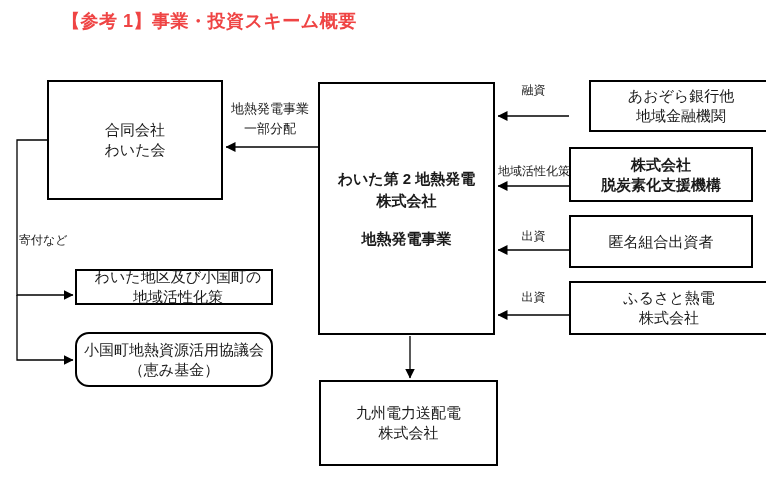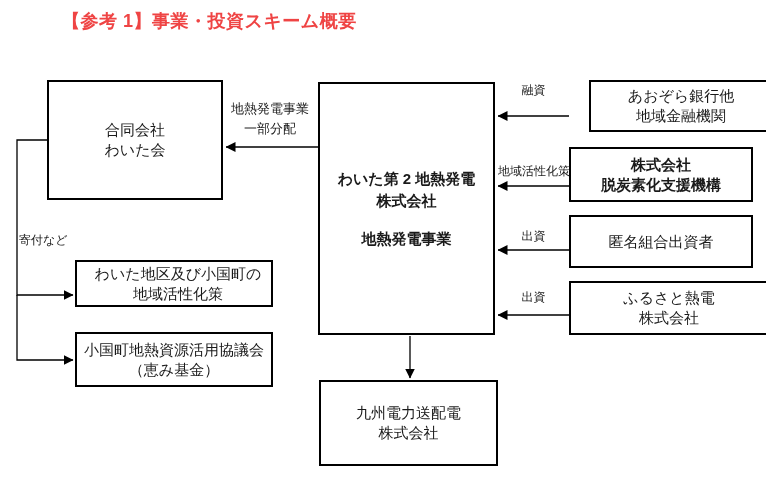--- a/index.html
+++ b/index.html
@@ -18,22 +18,22 @@
     display:flex; flex-direction:column; align-items:center; justify-content:center;
     text-align:center; font-size:15px; line-height:20px; white-space:nowrap;
   }
   .box.bold { font-weight:bold; }
   .box-goudou   { left:47px;  top:80px;  width:176px; height:120px; }
   .box-spc      { left:318px; top:82px;  width:177px; height:253px; line-height:22px; }
   .box-bank     { left:569px; top:80px;  width:184px; height:52px;margin-left:20px; }
   .box-jicn     { left:569px; top:147px; width:184px; height:55px; }
   .box-tk       { left:569px; top:215px; width:184px; height:53px; }
   .box-furusato { left:569px; top:281px; width:200px; height:54px; }
-  .box-chiiki   { left:75px;  top:260px; width:198px; height:47px;padding-left:8px; }
-  .box-kyogikai { left:75px;  top:332px; width:198px; height:55px; }
+  .box-chiiki   { left:75px;  top:269px; width:198px; height:36px;padding-left:8px; }
+  .box-kyogikai { left:75px;  top:332px; width:198px; height:55px;border-radius:14px; }
   .box-kyuden   { left:319px; top:380px; width:179px; height:86px; }
   .spc-gap { margin-top:16px; }
   .label { position:absolute; font-size:12px; line-height:20px; color:#1a1a1a; white-space:nowrap; }
   .label-bunpai  { left:226px; top:99px;  width:88px; text-align:center; font-size:13px; }
   .label-yushi   { left:498px; top:80px;  width:71px; text-align:center; }
   .label-retsugo { left:498px; top:161px; width:71px; text-align:center; }
   .label-shusshi1{ left:498px; top:226px; width:71px; text-align:center; }
   .label-shusshi2{ left:498px; top:287px; width:71px; text-align:center; }
   .label-kifu    { left:19px;  top:230px; }
   .label-baiden  { left:428px; top:349px; font-size:15px; }

